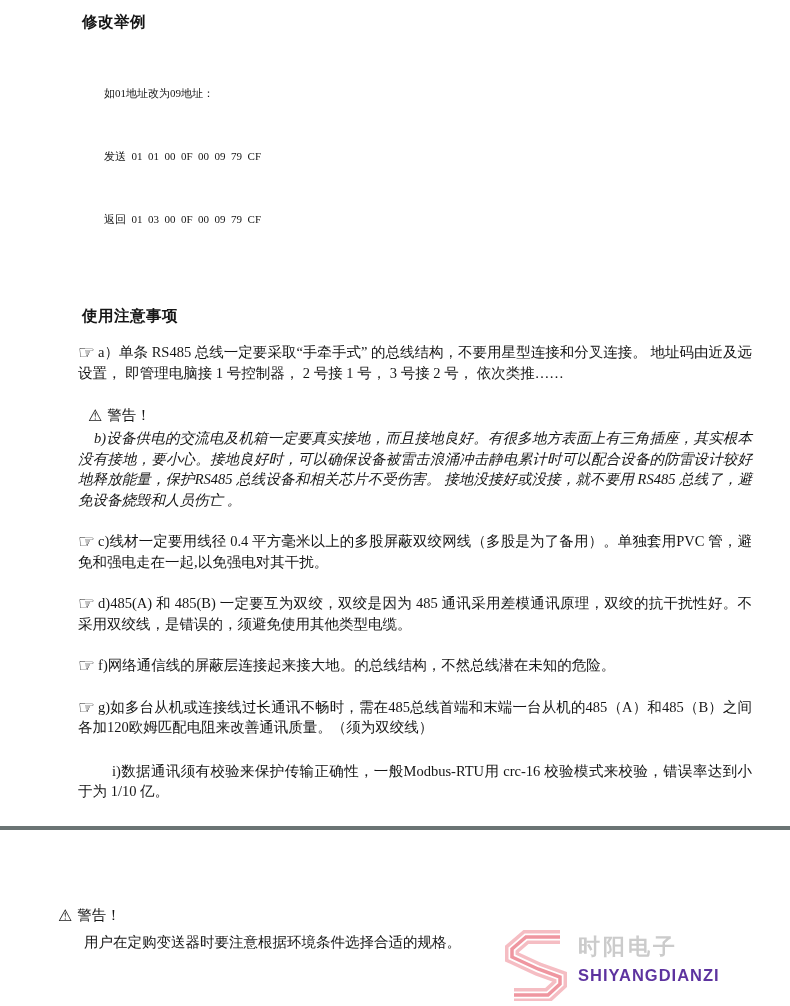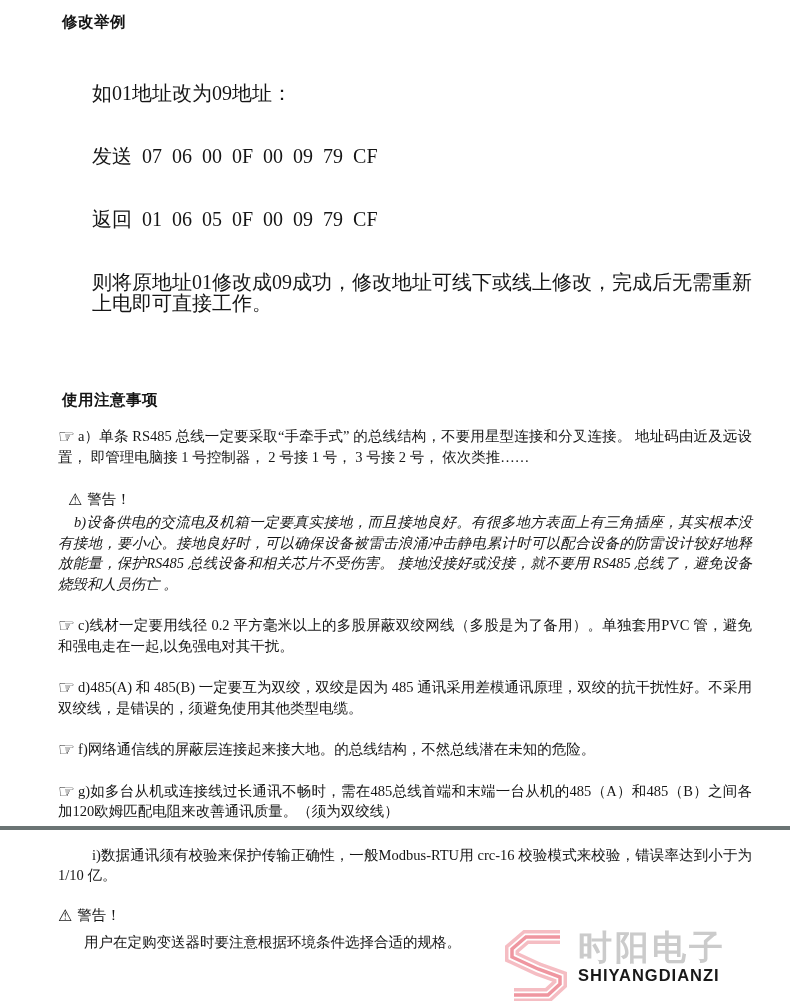--- a/index.html
+++ b/index.html
@@ -11,31 +11,31 @@
     background: #ffffff;
     font-family: "Liberation Serif", "DejaVu Serif", serif;
     color: #151515;
     overflow: hidden;
   }
   .content {
     position: absolute;
     top: 12px;
     left: 0;
     right: 0;
-    padding: 0 38px 0 52px;
+    padding: 0 38px 0 72px;
   }
   h2.sec-heading {
     font-size: 15.5px;
     font-weight: bold;
     margin-left: 10px;
     letter-spacing: 0.5px;
   }
   .example-lines {
-    margin: 8px 0 0 40px;
-    font-size: 20px;
+    margin: 8px 0 0 32px;
+    font-size: 11px;
     line-height: 21px;
     white-space: pre-wrap;
   }
   .example-lines div { min-height: 21px; }
   .usage { margin-top: 34px; }
   .items { margin-top: 4px; }
   p.item {
     margin: 15px 0 0 6px;
     font-size: 14.5px;
     line-height: 20.5px;
@@ -77,61 +77,60 @@
   .logo {
     position: absolute;
     left: 504px;
     top: 929px;
     display: flex;
     align-items: flex-start;
     opacity: 0.9;
   }
   .logo-text { margin-left: 10px; font-family: "Liberation Sans", "DejaVu Sans", sans-serif; }
   .logo-cn {
-    font-size: 34px;
+    font-size: 22px;
     font-weight: bold;
     color: #c6c6c6;
     letter-spacing: 3px;
     line-height: 36px;
   }
   .logo-en {
     font-size: 16.5px;
     font-weight: bold;
-    color: #000000;
+    color: #4c1d95;
     letter-spacing: 1px;
     line-height: 20px;
   }
 </style>
 </head>
 <body>
 
 <div class="page">
 
   <div class="content">
 
     <section>
       <h2 class="sec-heading">修改举例</h2>
       <div class="example-lines">
         <div>如01地址改为09地址：</div>
-        <div>发送  07  06  00  0F  00  09  79  CF</div>
-        <div>返回  01  06  05  0F  00  09  79  CF</div>
-        <div>则将原地址01修改成09成功，修改地址可线下或线上修改，完成后无需重新上电即可直接工作。</div>
+        <div>发送  01  01  00  0F  00  09  79  CF</div>
+        <div>返回  01  03  00  0F  00  09  79  CF</div>
       </div>
     </section>
 
     <section class="usage">
       <h2 class="sec-heading">使用注意事项</h2>
       <div class="items">
 
         <p class="item"><span class="hand-icon">☞</span><span>a）单条 RS485 总线一定要采取“手牵手式” 的总线结构，不要用星型连接和分叉连接。 地址码由近及远设置， 即管理电脑接 1 号控制器， 2 号接 1 号， 3 号接 2 号， 依次类推……</span></p>
 
         <div class="warn-row"><span class="warn-icon">⚠</span><span>警告！</span></div>
         <p class="item warn-body">b)设备供电的交流电及机箱一定要真实接地，而且接地良好。有很多地方表面上有三角插座，其实根本没有接地，要小心。接地良好时，可以确保设备被雷击浪涌冲击静电累计时可以配合设备的防雷设计较好地释放能量，保护RS485 总线设备和相关芯片不受伤害。 接地没接好或没接，就不要用 RS485 总线了，避免设备烧毁和人员伤亡 。</p>
 
-        <p class="item mt-lg"><span class="hand-icon">☞</span><span>c)线材一定要用线径 0.2 平方毫米以上的多股屏蔽双绞网线（多股是为了备用）。单独套用PVC 管，避免和强电走在一起,以免强电对其干扰。</span></p>
+        <p class="item mt-lg"><span class="hand-icon">☞</span><span>c)线材一定要用线径 0.4 平方毫米以上的多股屏蔽双绞网线（多股是为了备用）。单独套用PVC 管，避免和强电走在一起,以免强电对其干扰。</span></p>
 
         <p class="item mt-lg"><span class="hand-icon">☞</span><span>d)485(A) 和 485(B) 一定要互为双绞，双绞是因为 485 通讯采用差模通讯原理，双绞的抗干扰性好。不采用双绞线，是错误的，须避免使用其他类型电缆。</span></p>
 
 
         <p class="item mt-lg"><span class="hand-icon">☞</span><span>f)网络通信线的屏蔽层连接起来接大地。的总线结构，不然总线潜在未知的危险。</span></p>
 
         <p class="item mt-lg"><span class="hand-icon">☞</span><span>g)如多台从机或连接线过长通讯不畅时，需在485总线首端和末端一台从机的485（A）和485（B）之间各加120欧姆匹配电阻来改善通讯质量。（须为双绞线）</span></p>
 
 
         <p class="item plain">i)数据通讯须有校验来保护传输正确性，一般Modbus-RTU用 crc-16 校验模式来校验，错误率达到小于为 1/10 亿。</p>

